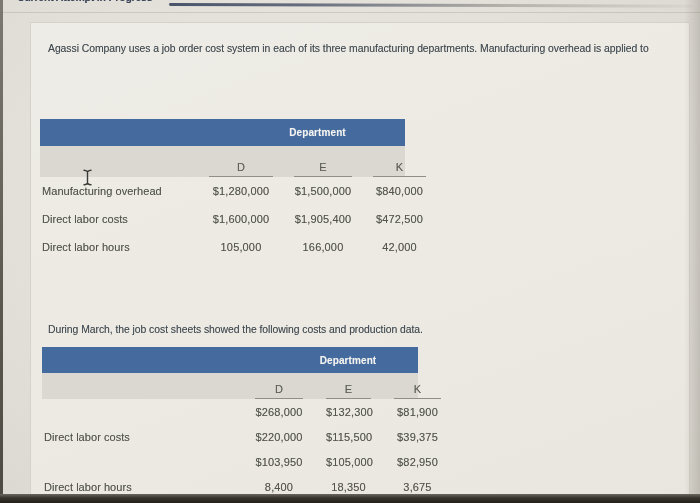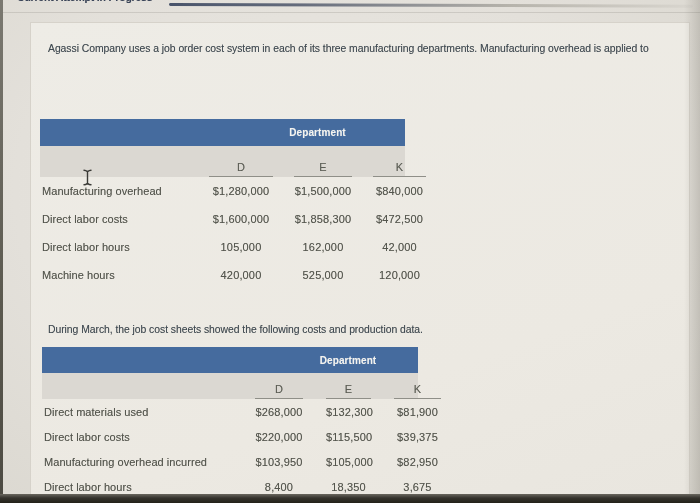--- a/index.html
+++ b/index.html
@@ -103,62 +103,54 @@
     </div>
     <div class="trow grid">
       <div class="row-label txt">Manufacturing overhead</div>
       <div class="row-val c2 txt">$1,280,000</div>
       <div class="row-val c3 txt">$1,500,000</div>
       <div class="row-val c4 txt">$840,000</div>
     </div>
     <div class="trow grid">
       <div class="row-label txt">Direct labor costs</div>
       <div class="row-val c2 txt">$1,600,000</div>
-      <div class="row-val c3 txt">$1,858,300</div>
+      <div class="row-val c3 txt">$1,905,400</div>
       <div class="row-val c4 txt">$472,500</div>
     </div>
     <div class="trow grid">
       <div class="row-label txt">Direct labor hours</div>
       <div class="row-val c2 txt">105,000</div>
-      <div class="row-val c3 txt">162,000</div>
+      <div class="row-val c3 txt">166,000</div>
       <div class="row-val c4 txt">42,000</div>
-    </div>
-    <div class="trow grid">
-      <div class="row-label txt">Machine hours</div>
-      <div class="row-val c2 txt">420,000</div>
-      <div class="row-val c3 txt">525,000</div>
-      <div class="row-val c4 txt">120,000</div>
     </div>
   </div>
 
   <div class="para p-january txt">During March, the job cost sheets showed the following costs and production data.</div>
 
   <div class="dtable t2">
     <div class="thead grid">
       <div class="th-group">Department</div>
     </div>
     <div class="tsub grid">
       <div class="col-h c2 txt">D</div>
       <div class="col-h c3 txt">E</div>
       <div class="col-h c4 txt">K</div>
     </div>
     <div class="trow grid">
-      <div class="row-label txt">Direct materials used</div>
       <div class="row-val c2 txt">$268,000</div>
       <div class="row-val c3 txt">$132,300</div>
       <div class="row-val c4 txt">$81,900</div>
     </div>
     <div class="trow grid">
       <div class="row-label txt">Direct labor costs</div>
       <div class="row-val c2 txt">$220,000</div>
       <div class="row-val c3 txt">$115,500</div>
       <div class="row-val c4 txt">$39,375</div>
     </div>
     <div class="trow grid">
-      <div class="row-label txt">Manufacturing overhead incurred</div>
       <div class="row-val c2 txt">$103,950</div>
       <div class="row-val c3 txt">$105,000</div>
       <div class="row-val c4 txt">$82,950</div>
     </div>
     <div class="trow grid">
       <div class="row-label txt">Direct labor hours</div>
       <div class="row-val c2 txt">8,400</div>
       <div class="row-val c3 txt">18,350</div>
       <div class="row-val c4 txt">3,675</div>
     </div>

